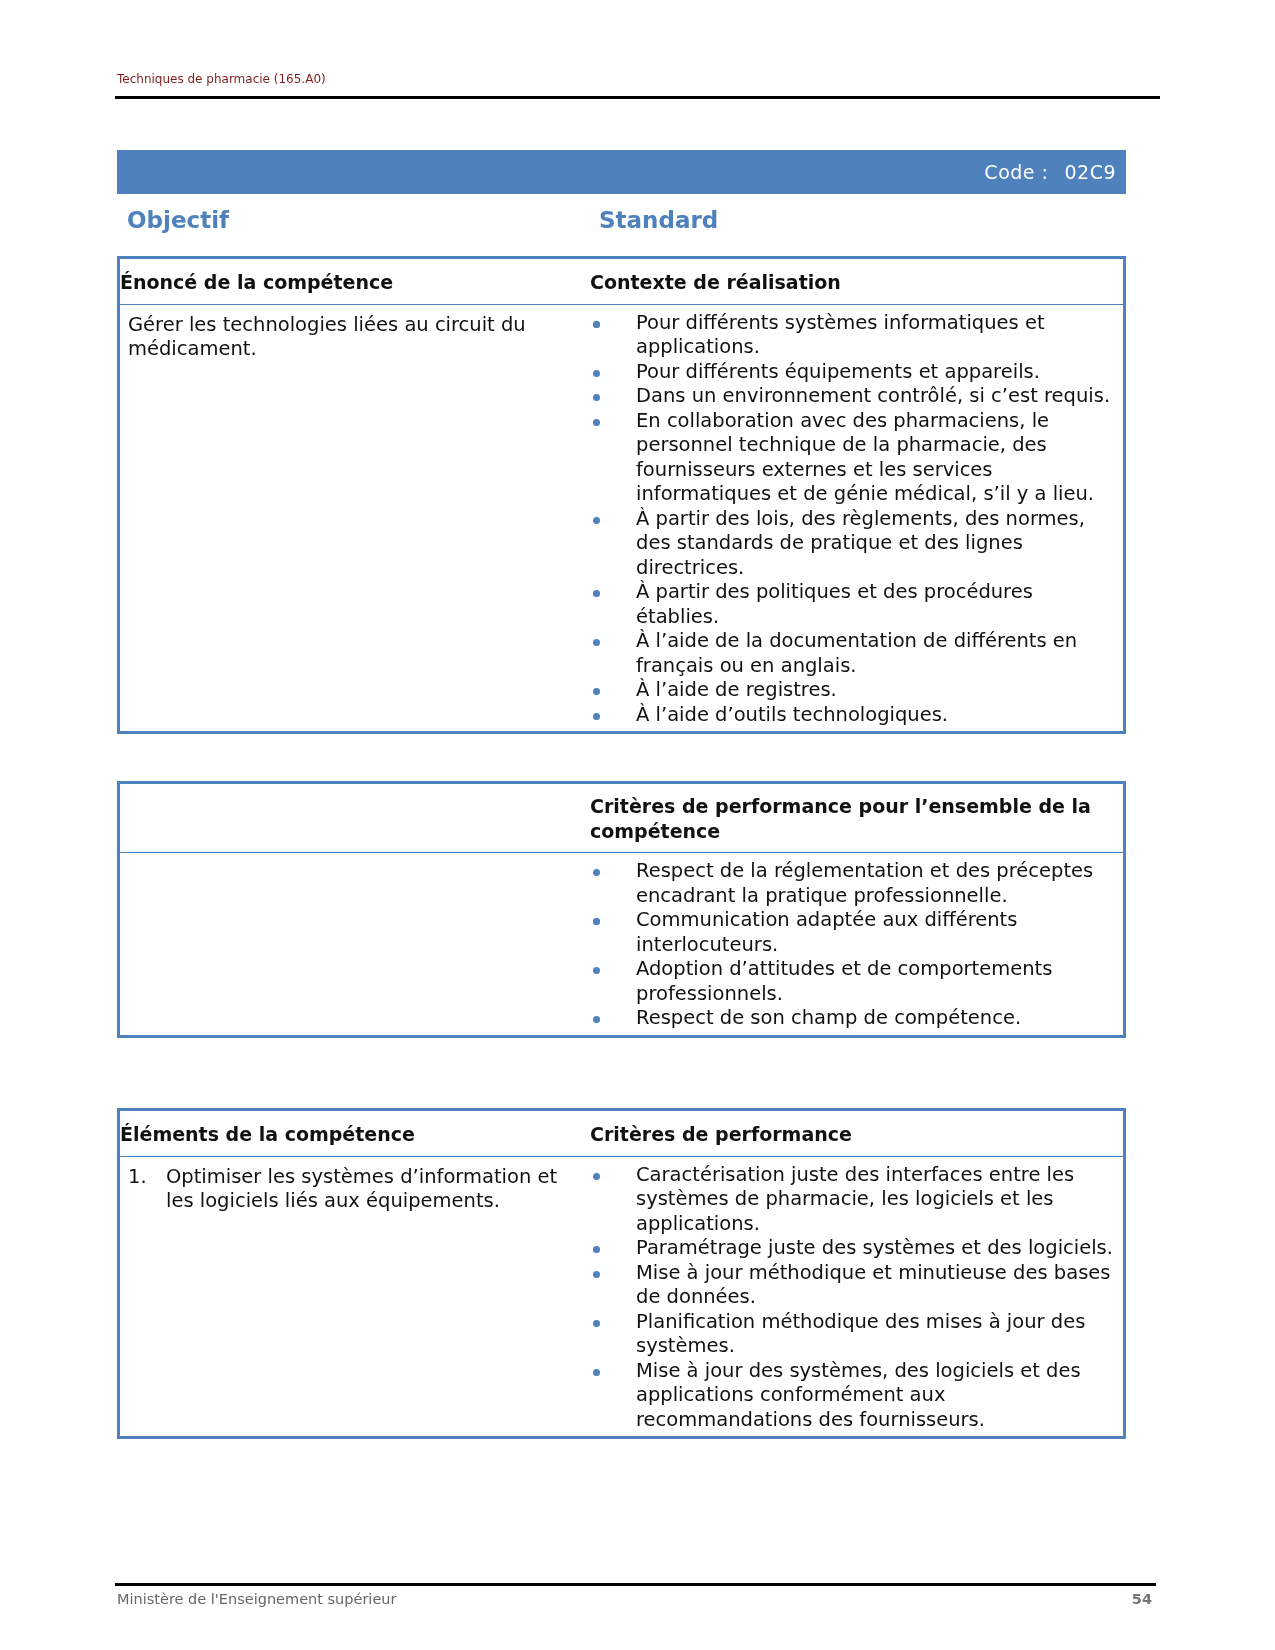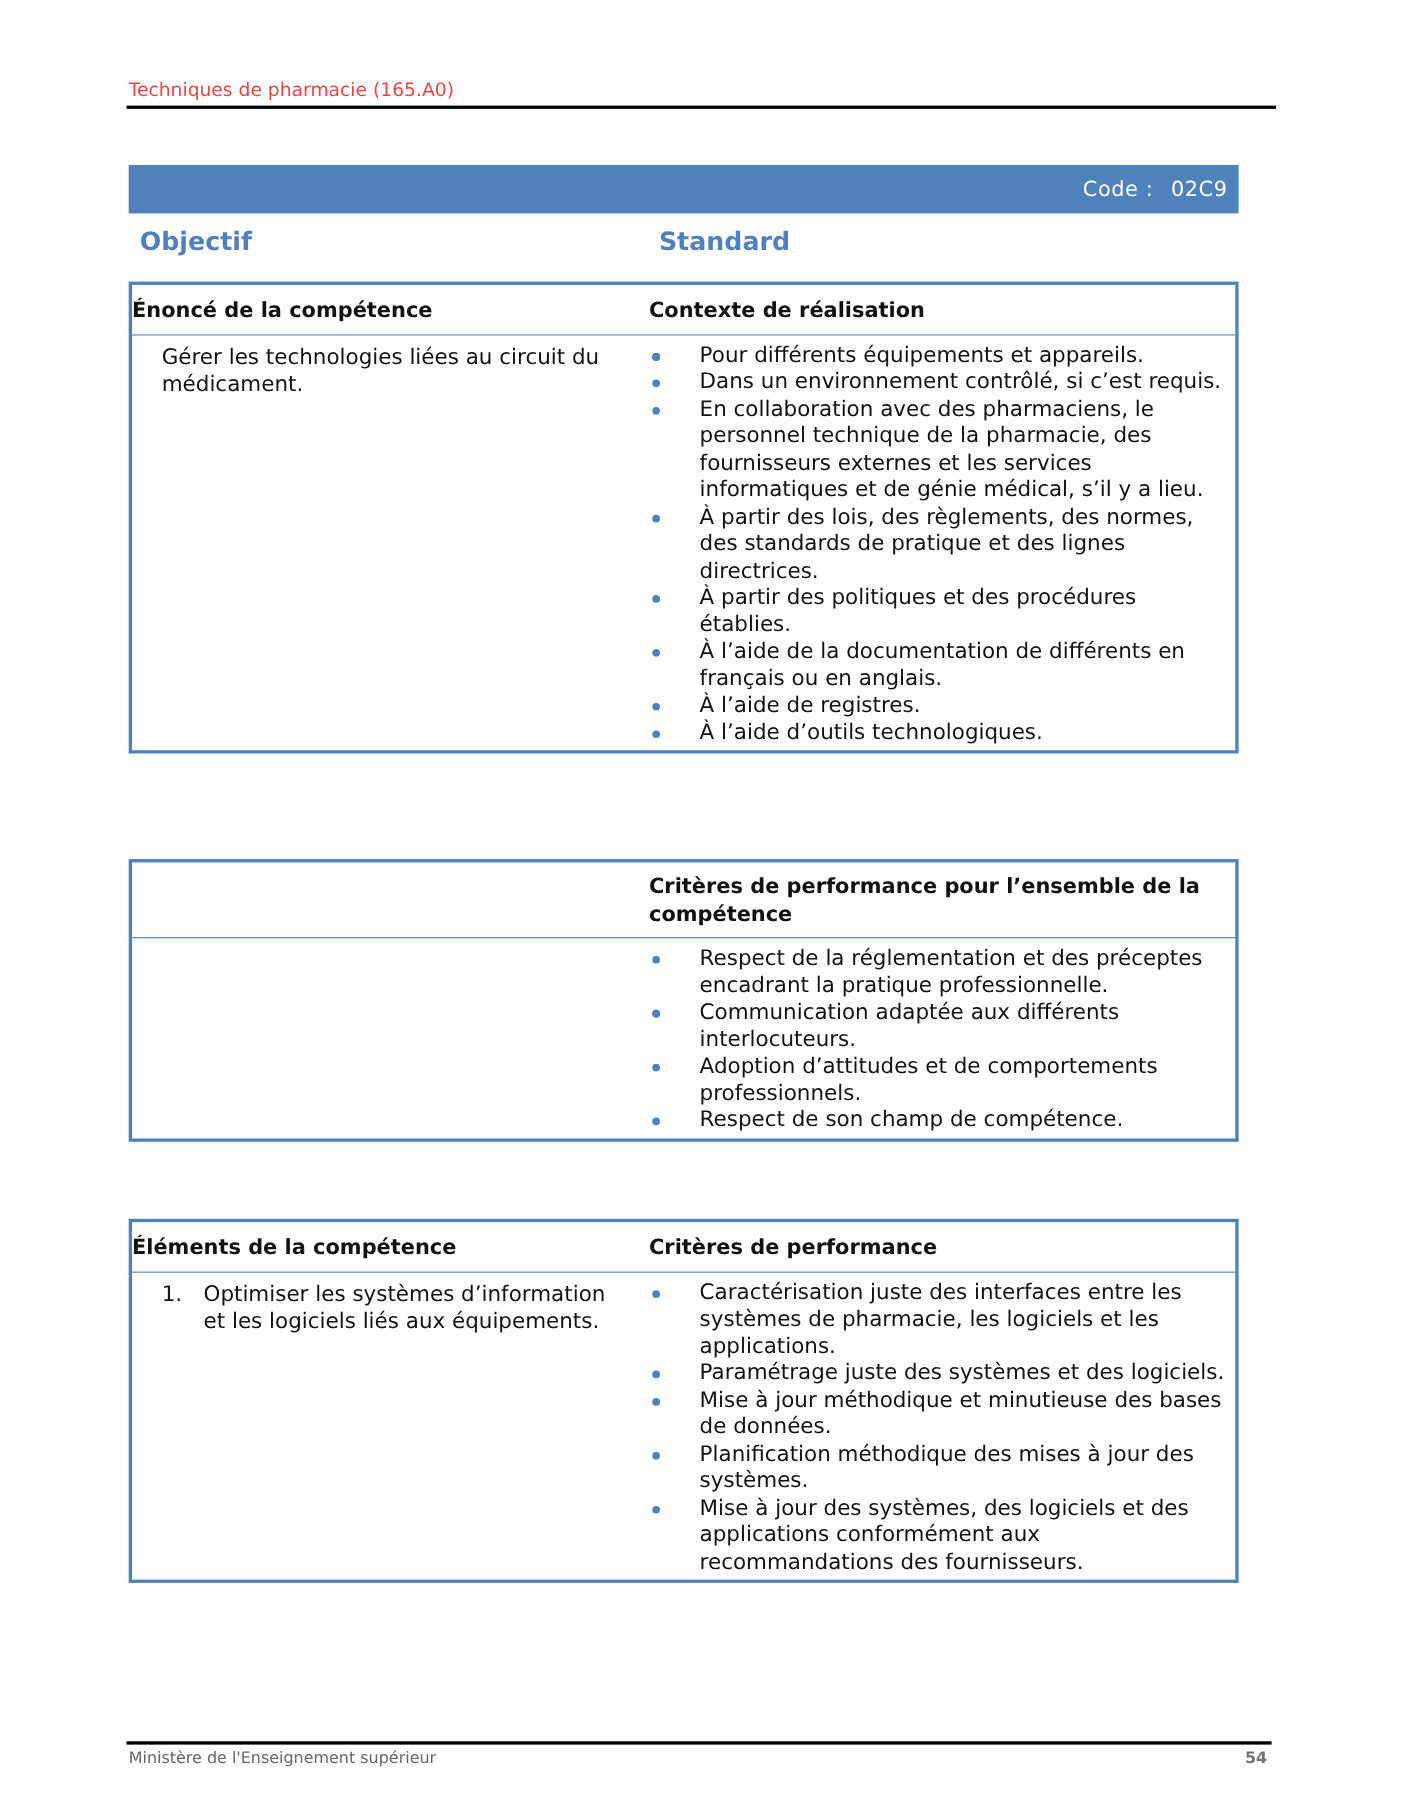--- a/index.html
+++ b/index.html
@@ -1,34 +1,34 @@
 <!DOCTYPE html>
 <html><head>
 <meta charset="utf-8">
 <style>
   html, body { margin: 0; padding: 0; background: #ffffff; }
   body { width: 1275px; height: 1650px; position: relative; overflow: hidden;
          font-family: "DejaVu Sans", sans-serif; color: #111; }
-  .page-header { position: absolute; left: 117px; top: 72px; font-size: 17px; color: #ef4444; }
+  .page-header { position: absolute; left: 117px; top: 72px; font-size: 12px; color: #7f1d1d; }
   .header-rule { position: absolute; left: 115px; top: 96px; width: 1045px; height: 3px; background: #000; }
   .code-bar { position: absolute; left: 117px; top: 150px; width: 1009px; height: 44px; background: #4f81bd;
               color: #fff; display: flex; align-items: center; justify-content: flex-end;
               font-size: 19px; box-sizing: border-box; padding-right: 10px; letter-spacing: 0.5px; }
   .code-bar .code-label { margin-right: 16px; }
   .col-titles { position: absolute; top: 207px; left: 127px; width: 1000px; height: 30px; }
   .col-title { position: absolute; top: 0; font-size: 23px; font-weight: bold; color: #4f81bd; }
   .col-title.left { left: 0; }
   .col-title.right { left: 472px; }
 
   .tbl { position: absolute; left: 117px; width: 1009px; box-sizing: border-box;
          border: 3px solid #4f81bd; background: #fff; }
   .tbl .hdr { display: flex; border-bottom: 1.5px solid #4f81bd; }
   .tbl .hdr .c { font-weight: bold; font-size: 19px; line-height: 24.5px; padding: 11px 0 9px 0; }
   .tbl .body { display: flex; }
-  .c.l { width: 470px; padding-left: 27px; box-sizing: border-box; }
+  .c.l { width: 470px; padding-left: 8px; box-sizing: border-box; }
   .c.r { width: 533px; box-sizing: border-box; padding-left: 0; }
   .hdr .c.r { padding-left: 0; }
   .body .c { font-size: 19.5px; line-height: 24.5px; padding-top: 6px; padding-bottom: 4px; }
   .body .c.l { padding-top: 8px; padding-right: 20px; }
   ul.bul { list-style: none; margin: 0; padding: 0; }
   ul.bul li { position: relative; padding-left: 46px; padding-right: 10px; }
   ul.bul li .dot { position: absolute; left: 3px; top: 10px; width: 7px; height: 7px; border-radius: 50%;
                    background: #4f81bd; }
   .numitem { position: relative; padding-left: 38px; }
   .numitem .num { position: absolute; left: 0; top: 0; }
@@ -61,21 +61,21 @@
 <div class="tbl" id="t1">
   <div class="hdr">
     <div class="c l">Énoncé de la compétence</div>
     <div class="c r">Contexte de réalisation</div>
   </div>
   <div class="body">
     <div class="c l">Gérer les technologies liées au circuit du médicament.</div>
     <div class="c r">
       <ul class="bul">
           <li><span class="dot"></span></li>
-          <li><span class="dot"></span></li>
+          <li><span class="dot"></span><span>Pour différents systèmes informatiques et applications.</span></li>
           <li><span class="dot"></span><span>Pour différents équipements et appareils.</span></li>
           <li><span class="dot"></span><span>Dans un environnement contrôlé, si c’est requis.</span></li>
           <li><span class="dot"></span><span>En collaboration avec des pharmaciens, le personnel technique de la pharmacie, des fournisseurs externes et les services informatiques et de génie médical, s’il y a lieu.</span></li>
           <li><span class="dot"></span><span>À partir des lois, des règlements, des normes, des standards de pratique et des lignes directrices.</span></li>
           <li><span class="dot"></span><span>À partir des politiques et des procédures établies.</span></li>
           <li><span class="dot"></span><span>À l’aide de la documentation de différents en français ou en anglais.</span></li>
           <li><span class="dot"></span><span>À l’aide de registres.</span></li>
           <li><span class="dot"></span><span>À l’aide d’outils technologiques.</span></li>
         </ul>
     </div>

